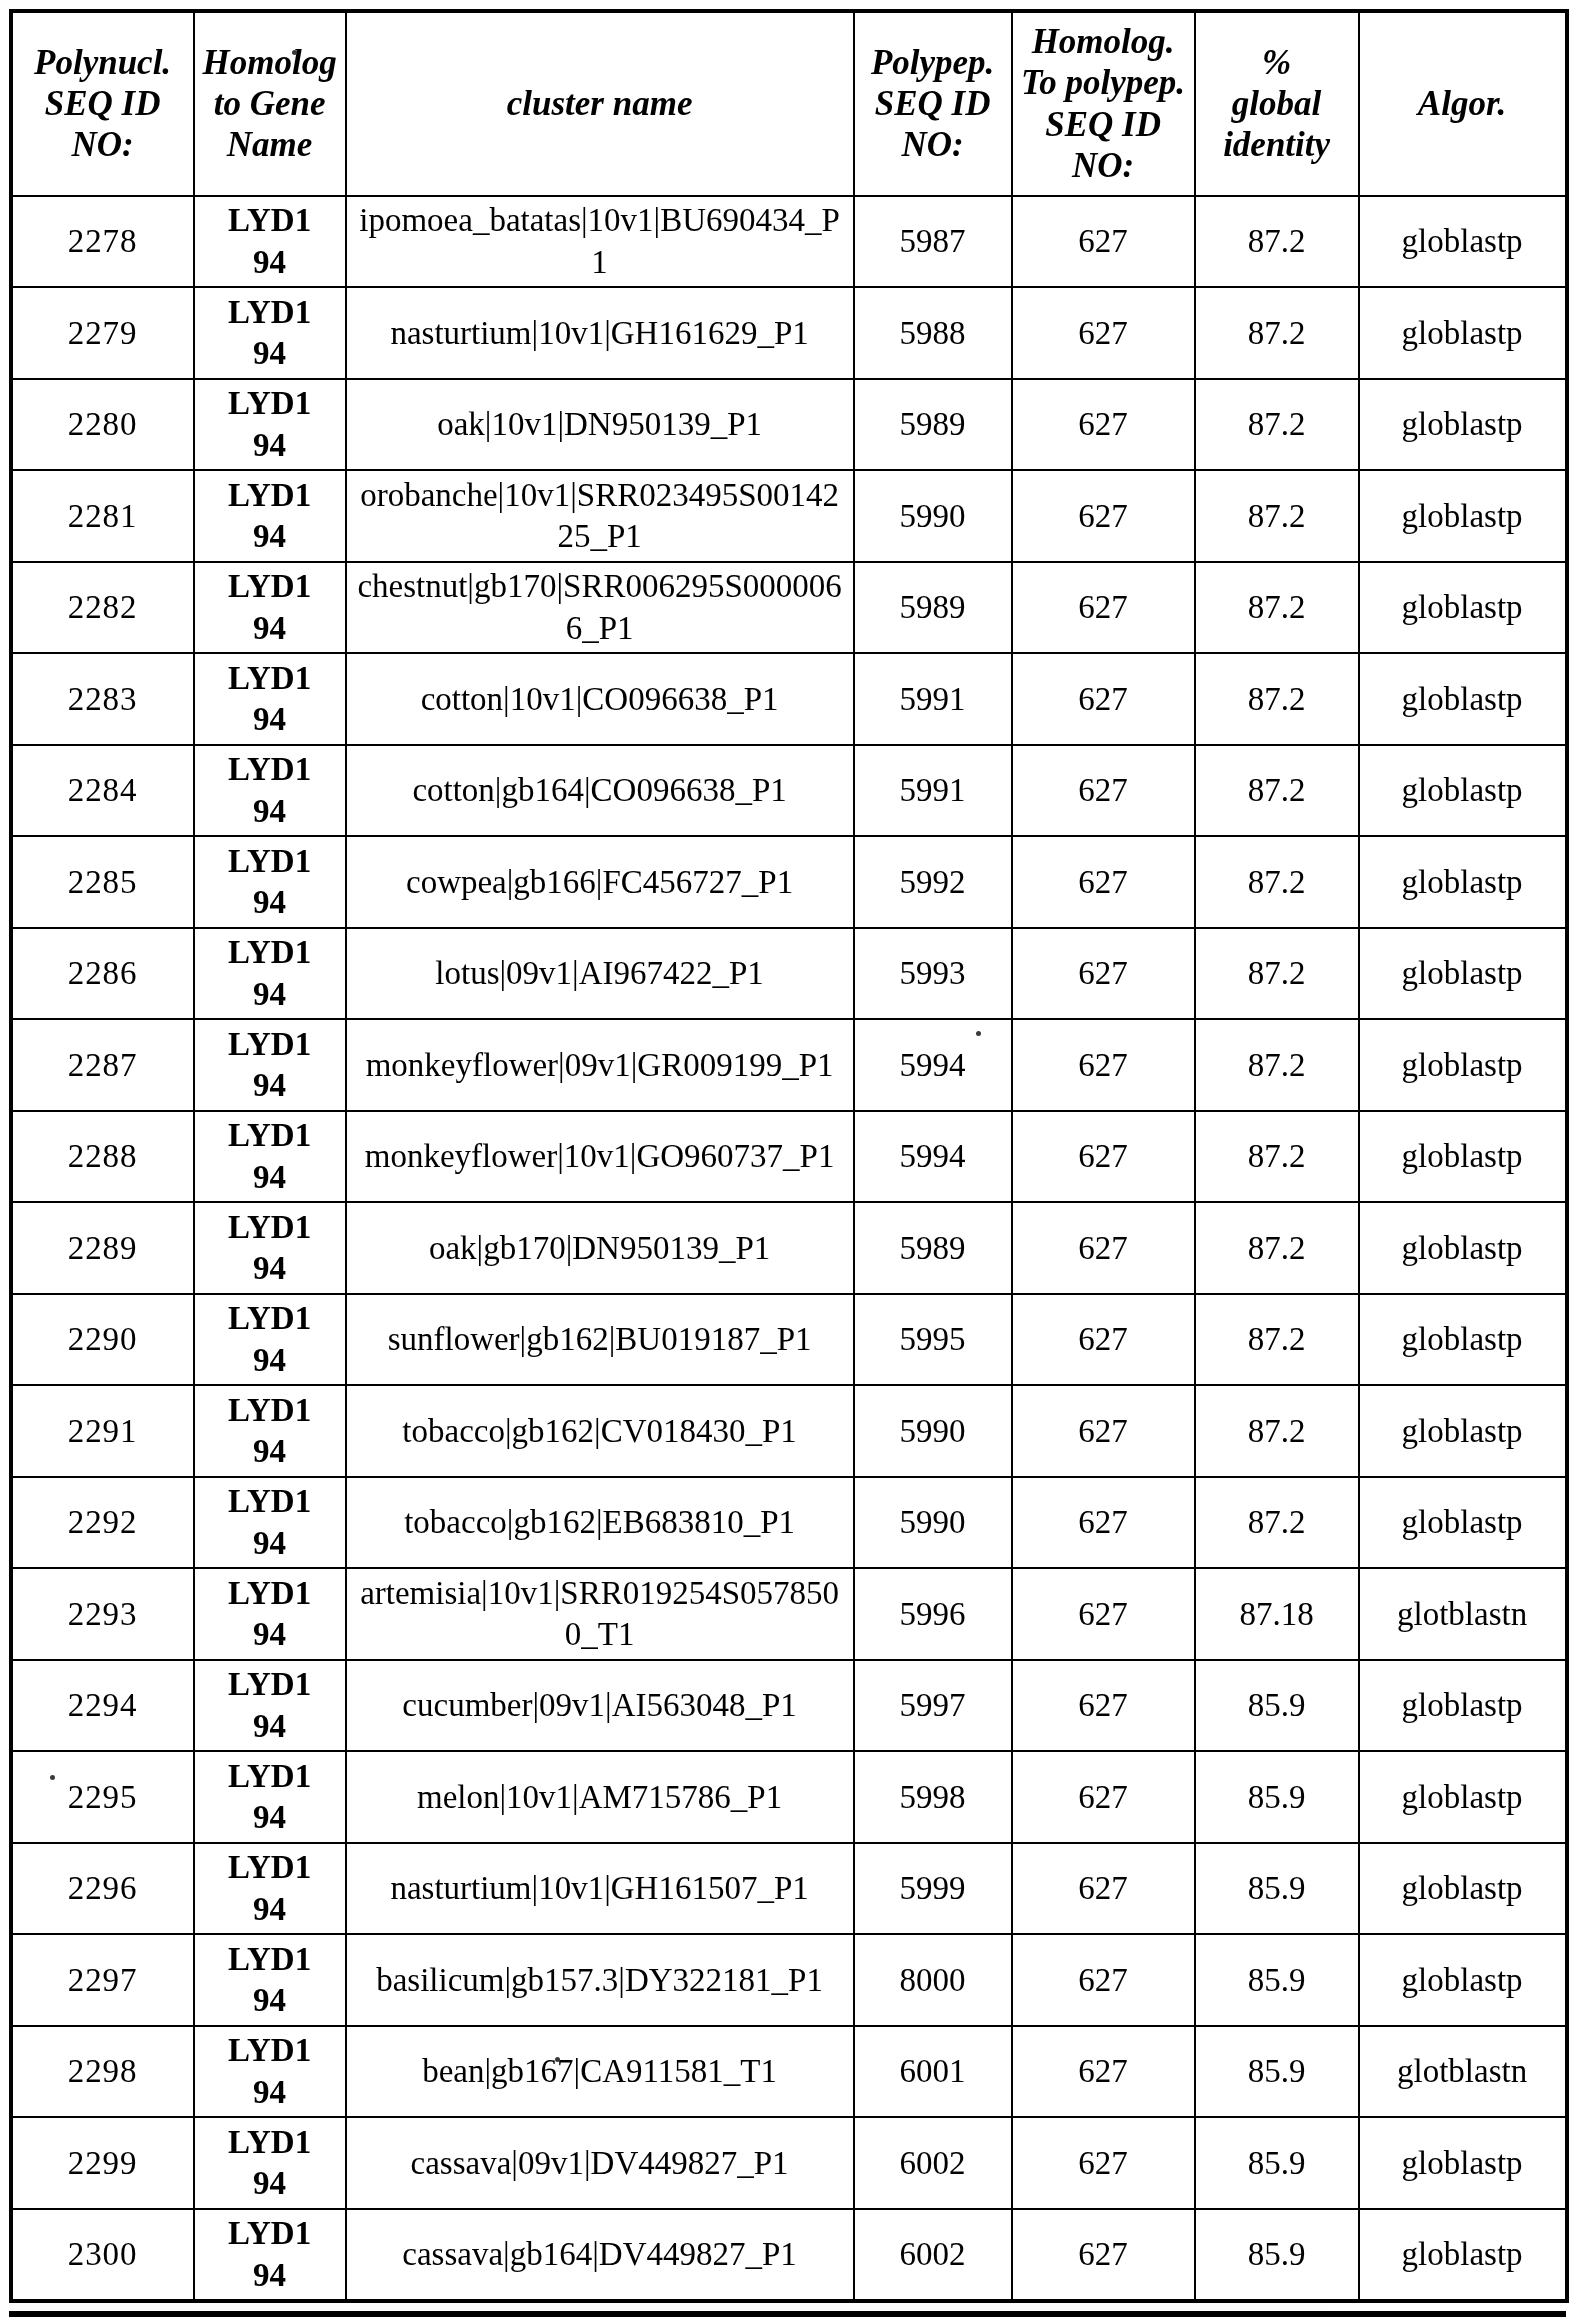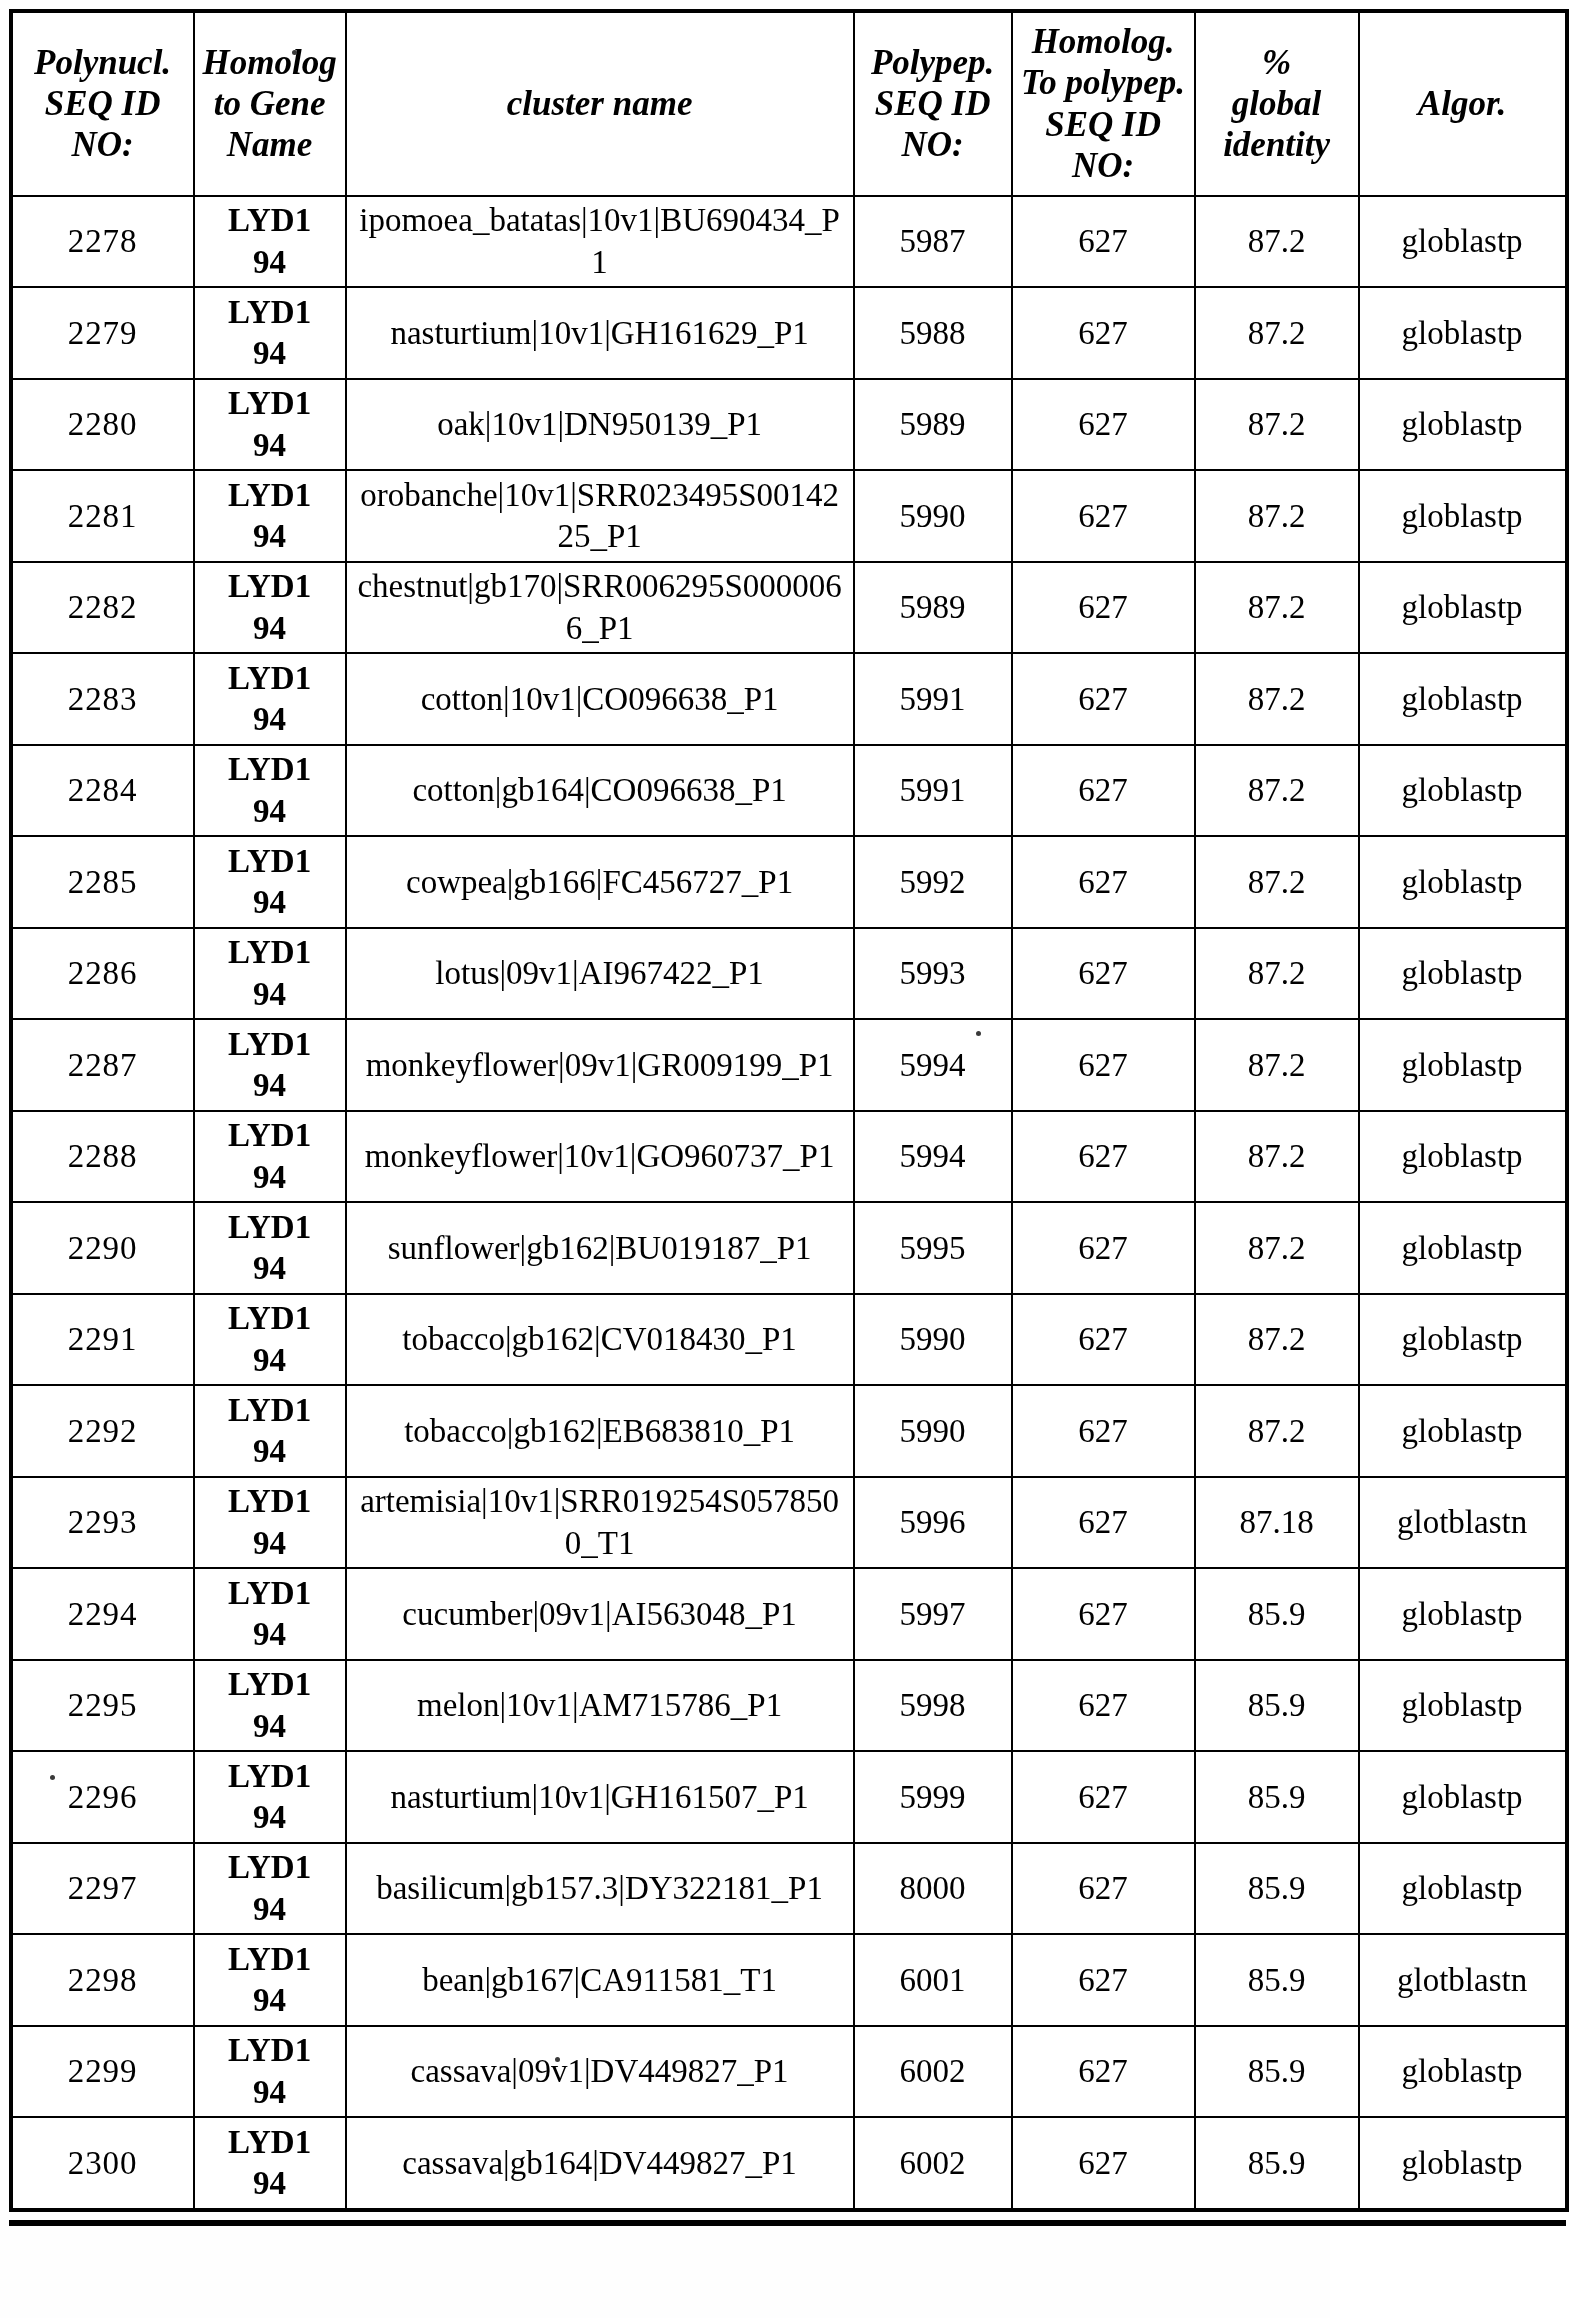--- a/index.html
+++ b/index.html
@@ -195,20 +195,29 @@
         <tr>
           <td class="c0">2288</td>
           <td class="c1">LYD194</td>
           <td class="c2">monkeyflower|10v1|GO960737_P1</td>
           <td class="c3">5994</td>
           <td class="c4">627</td>
           <td class="c5">87.2</td>
           <td class="c6">globlastp</td>
         </tr>
         <tr>
+          <td class="c0">2289</td>
+          <td class="c1">LYD194</td>
+          <td class="c2">oak|gb170|DN950139_P1</td>
+          <td class="c3">5989</td>
+          <td class="c4">627</td>
+          <td class="c5">87.2</td>
+          <td class="c6">globlastp</td>
+        </tr>
+        <tr>
           <td class="c0">2290</td>
           <td class="c1">LYD194</td>
           <td class="c2">sunflower|gb162|BU019187_P1</td>
           <td class="c3">5995</td>
           <td class="c4">627</td>
           <td class="c5">87.2</td>
           <td class="c6">globlastp</td>
         </tr>
         <tr>
           <td class="c0">2291</td>

